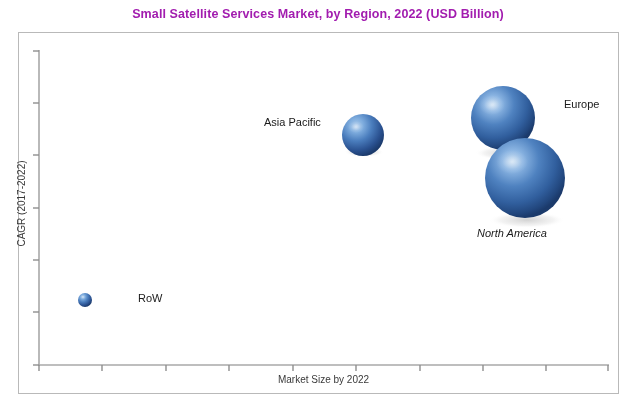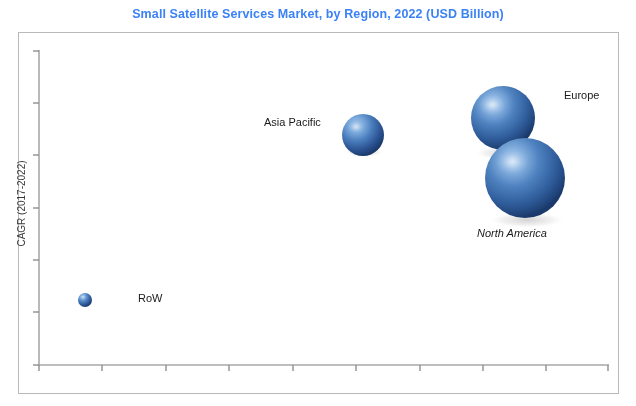--- a/index.html
+++ b/index.html
@@ -26,21 +26,21 @@
   
   .chart-title {
     position: absolute;
     left: 0;
     top: 7px;
     width: 636px;
     text-align: center;
     font-family: "Liberation Sans", sans-serif;
     font-size: 12.5px;
     font-weight: bold;
-    color: #3b82f6;
+    color: #a21caf;
     letter-spacing: 0.1px;
     white-space: nowrap;
   }
 
   
   .plot-frame {
     position: absolute;
     left: 18px;
     top: 32px;
     width: 601px;
@@ -87,21 +87,21 @@
   }
 
   
   .bubble-label {
     position: absolute;
     font-family: "Liberation Sans", sans-serif;
     font-size: 11px;
     color: #1a1a1a;
     white-space: nowrap;
   }
-  .lbl-europe       { left: 528px; top: 89px; padding-left: 36px;  }
+  .lbl-europe       { left: 528px; top: 98px; padding-left: 36px;  }
   .lbl-northamerica { left: 477px; top: 227px; font-style: italic; }
   .lbl-asiapacific  { left: 264px; top: 116px; }
   .lbl-row          { left: 100px; top: 292px; padding-left: 38px; }
 </style>
 </head>
 <body>
 
 <div id="chart-root">
 
   <div class="chart-title">Small Satellite Services Market, by Region, 2022 (USD Billion)</div>
@@ -191,16 +191,17 @@
   </svg>
 
   <div class="bubble-label lbl-europe">Europe</div>
 
   <div class="bubble-label lbl-northamerica">North America</div>
 
   <div class="bubble-label lbl-asiapacific">Asia Pacific</div>
 
   <div class="bubble-label lbl-row">RoW</div>
 
+  <div class="axis-title-x">Market Size by 2022</div>
 
   <div class="axis-title-y">CAGR (2017-2022)</div>
 
 </div>
 
 </body></html>

